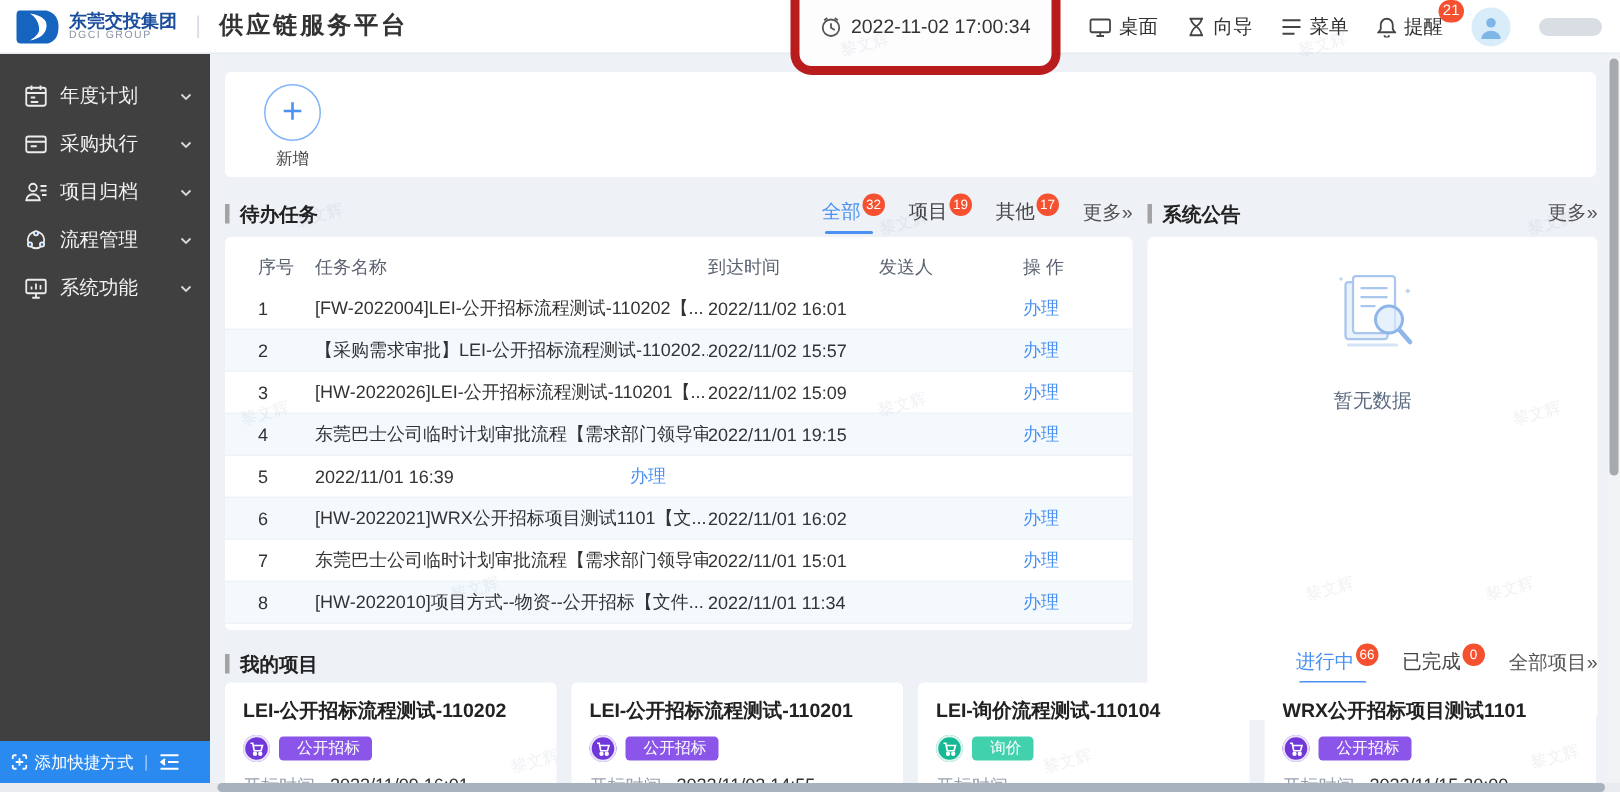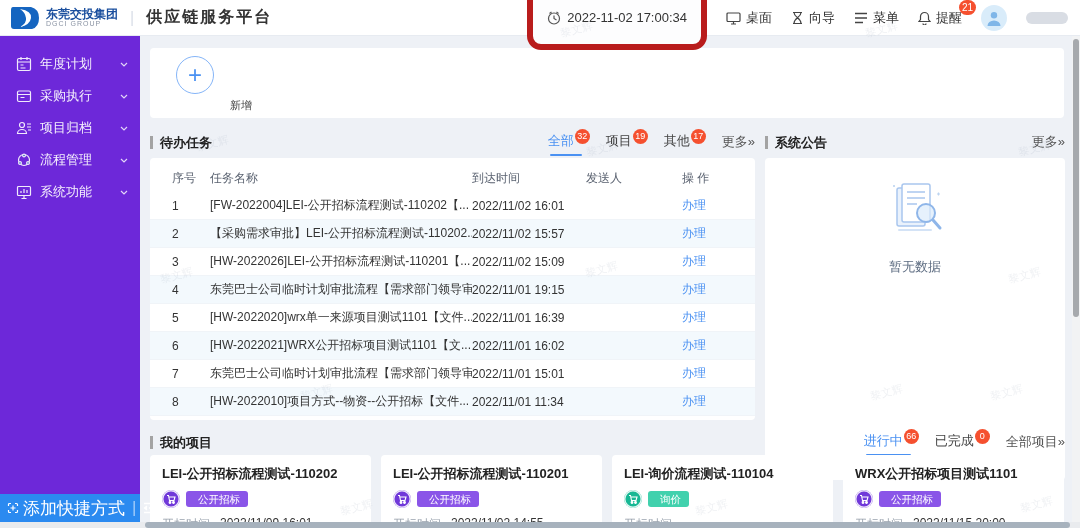--- a/index.html
+++ b/index.html
@@ -20,38 +20,38 @@
                border-radius:14px; padding:19px 14px; font-size:13px; color:#333; }
   .hdr-item { display:flex; align-items:center; gap:5px; font-size:13px; color:#333; position:relative; cursor:pointer; }
   .hdr-item svg { display:block; }
   .num-badge { position:absolute; top:-9px; right:-14px; background:#f5502f; color:#fff; font-size:10px;
                min-width:17px; height:15px; line-height:15px; border-radius:8px; text-align:center; padding:0 3px; }
   .avatar { width:26px; height:26px; border-radius:50%; background:#d9ecfa; display:flex; align-items:center;
             justify-content:center; overflow:hidden; }
   .user-blob { width:42px; height:12px; border-radius:6px; background:#d9dde4; }
 
   
-  .sidebar { position:absolute; left:0; top:36px; width:140px; height:458px; background:#6d28d9; z-index:4; }
+  .sidebar { position:absolute; left:0; top:36px; width:140px; height:458px; background:#404040; z-index:4; }
   .menu { padding-top:12px; }
   .menu-item { height:32px; display:flex; align-items:center; padding:0 12px 0 16px;
                color:rgba(255,255,255,.93); font-size:13px; cursor:pointer; }
   .menu-icon { width:16px; height:16px; margin-right:8px; opacity:.9; flex:0 0 auto; }
   .menu-chevron { margin-left:auto; opacity:.8; }
   .sidebar-bottom { position:absolute; left:0; top:494px; width:140px; height:28px; background:#2b8af0;
-                    display:flex; align-items:center; color:#fff; font-size:17px; padding:0 7px; z-index:4; }
+                    display:flex; align-items:center; color:#fff; font-size:11px; padding:0 7px; z-index:4; }
   .sb-add { display:flex; align-items:center; gap:4px; cursor:pointer; white-space:nowrap; }
   .sb-div { margin:0 7px; opacity:.55; }
   .sb-collapse { cursor:pointer; display:flex; }
 
   
   .card-add { position:absolute; left:150px; top:48px; width:914px; height:70px; background:#fff; border-radius:4px; }
   .add-btn { position:absolute; left:26px; top:8px; width:38px; height:38px; border:1px solid #85b5f8;
              border-radius:50%; color:#4a91f2; font-size:24px; font-weight:300; display:flex; align-items:center;
              justify-content:center; cursor:pointer; background:#fff; }
-  .add-label { position:absolute; left:26px; top:50px; width:38px; text-align:center; font-size:11px; color:#444;margin-left:46px; }
+  .add-label { position:absolute; left:26px; top:50px; width:38px; text-align:center; font-size:11px; color:#444; }
 
   
   .sec { position:absolute; height:22px; display:flex; align-items:center; }
   .sec-title { font-size:13px; font-weight:bold; color:#222; border-left:3px solid #a3a3a3; padding-left:7px; line-height:13px; }
   .tabs { margin-left:auto; display:flex; align-items:center; gap:16px; font-size:13px; }
   .tab { color:#444; position:relative; cursor:pointer; padding-bottom:2px; }
   .tab.active { color:#4a91f2; }
   .tab.active::after { content:""; position:absolute; left:2px; right:8px; bottom:-4px; height:2px; background:#4a91f2; border-radius:1px; }
   .tab-badge { display:inline-block; background:#f5502f; color:#fff; font-size:9px; min-width:15px; height:15px;
                line-height:15px; border-radius:8px; text-align:center; padding:0 2px; margin-left:1px;
@@ -307,21 +307,20 @@
     </div>
     <div class="t-row data alt">
       <span class="c-no">4</span>
       <span class="c-name">东莞巴士公司临时计划审批流程【需求部门领导审...</span>
       <span class="c-time">2022/11/01 19:15</span>
       <span class="c-sender"><span class="sender-blob"></span></span>
       <span class="c-act"><a class="act-link">办理</a></span>
     </div>
     <div class="t-row data">
       <span class="c-no">5</span>
-      <span class="c-name">[HW-2022020]wrx单一来源项目测试1101【文件...</span>
       <span class="c-time">2022/11/01 16:39</span>
       <span class="c-sender"><span class="sender-blob"></span></span>
       <span class="c-act"><a class="act-link">办理</a></span>
     </div>
     <div class="t-row data alt">
       <span class="c-no">6</span>
       <span class="c-name">[HW-2022021]WRX公开招标项目测试1101【文...</span>
       <span class="c-time">2022/11/01 16:02</span>
       <span class="c-sender"><span class="sender-blob"></span></span>
       <span class="c-act"><a class="act-link">办理</a></span>

